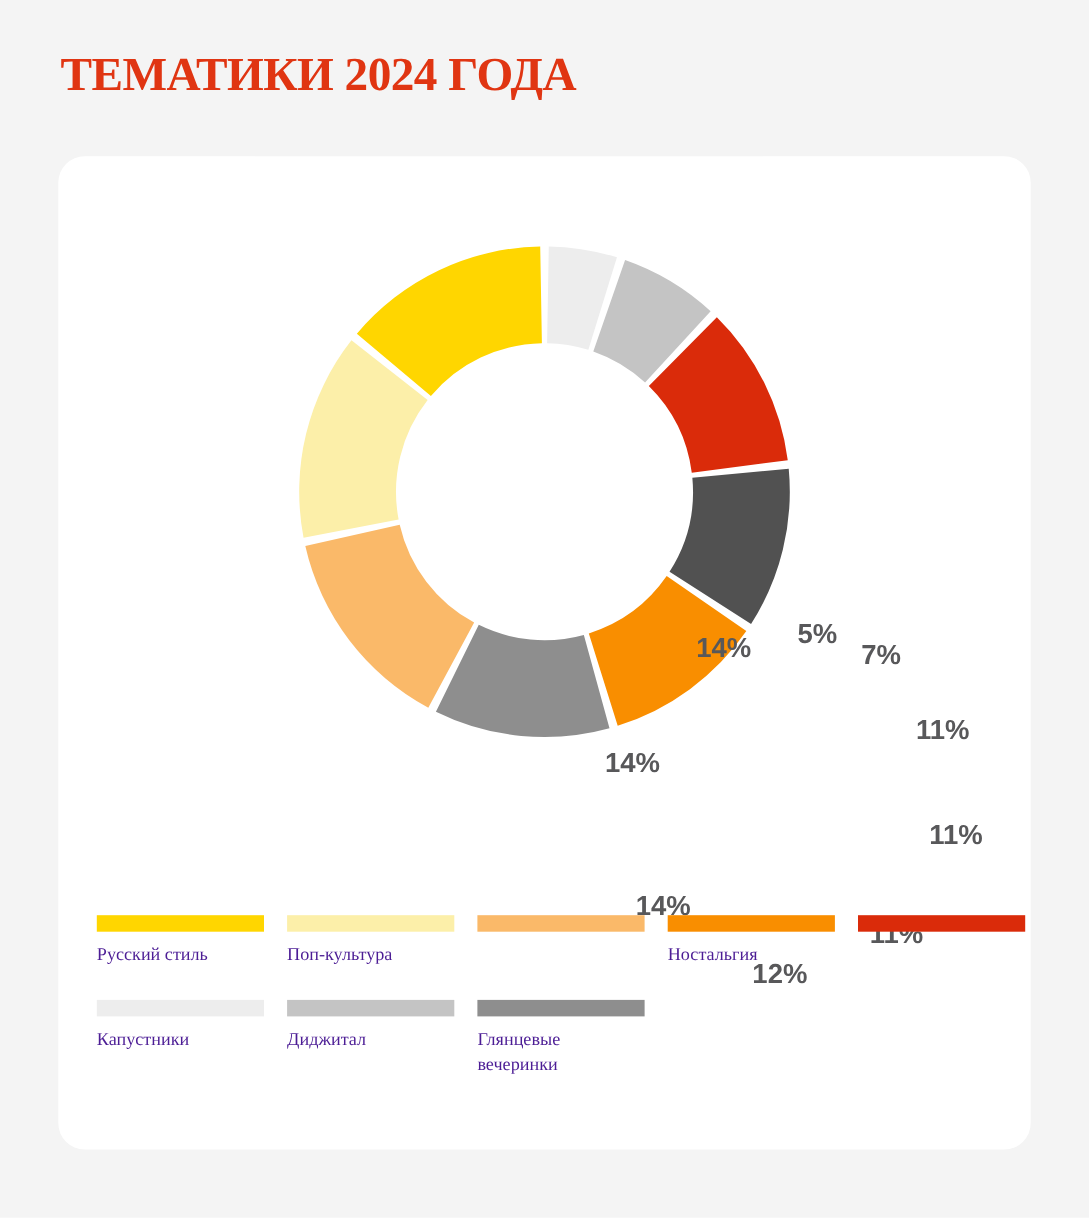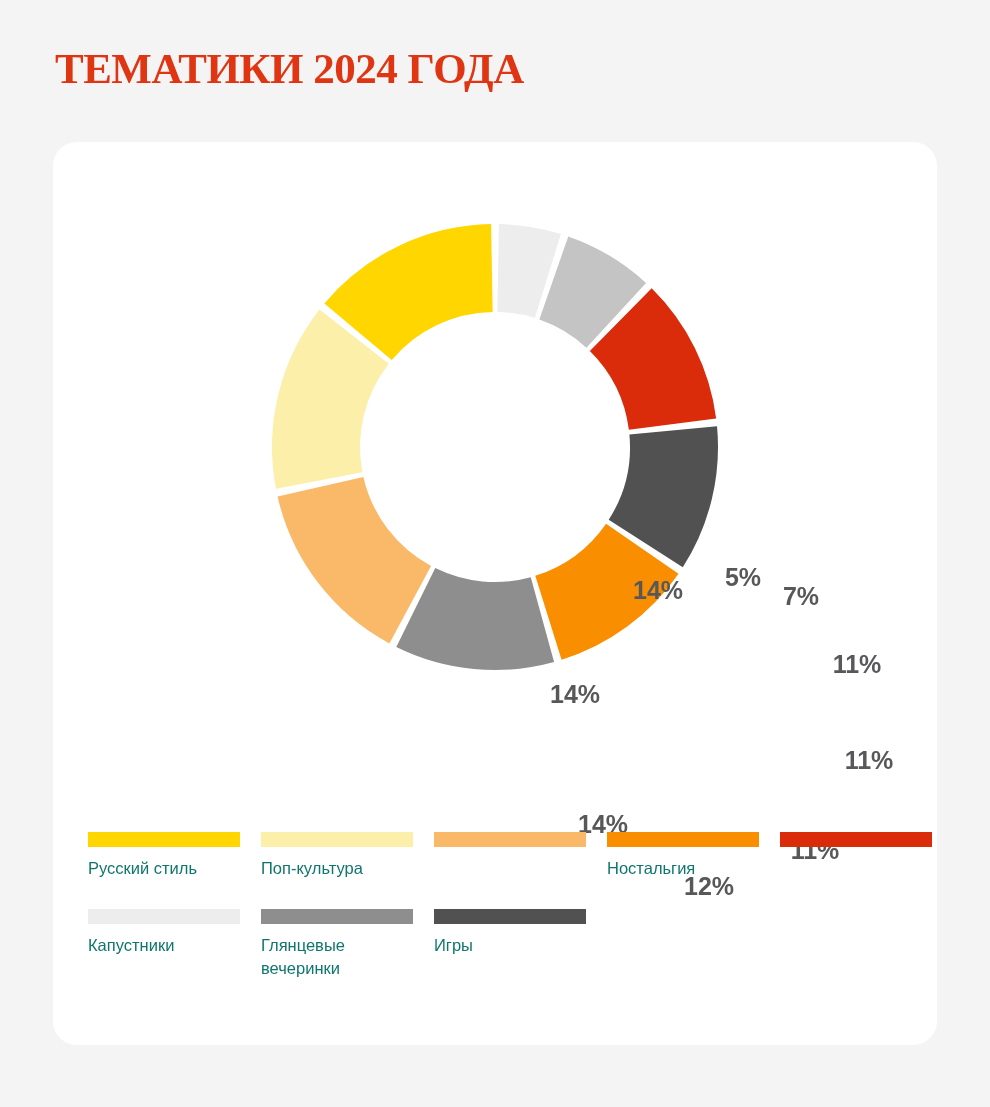--- a/index.html
+++ b/index.html
@@ -71,23 +71,23 @@
     margin-right: 8px;
     flex: 0 0 auto;
   }
   .legend-swatch {
     width: 152px;
     height: 15px;
     margin-bottom: 10px;
   }
   .legend-label {
     font-size: 16.5px;
-    color: #0f766e;
+    color: #4c1d95;
     line-height: 1.35;
-    font-family: Liberation Sans, sans-serif;
+    font-family: Liberation Serif, serif;
     max-width: 150px;
   }
 </style>
 </head>
 <body>
 
 <div id="page-title">ТЕМАТИКИ 2024 ГОДА</div>
 
 <div id="card">
 
@@ -135,23 +135,23 @@
         <div class="legend-item">
           <div class="legend-swatch" style="background: rgb(218, 43, 10);"></div>
         </div>
       </div>
       <div class="legend-row">
         <div class="legend-item">
           <div class="legend-swatch" style="background: rgb(237, 237, 237);"></div>
           <div class="legend-label">Капустники</div>
         </div>
         <div class="legend-item">
+          <div class="legend-swatch" style="background: rgb(196, 196, 196);"></div>
+          <div class="legend-label">Диджитал</div>
+        </div>
+        <div class="legend-item">
           <div class="legend-swatch" style="background: rgb(142, 142, 142);"></div>
           <div class="legend-label">Глянцевые<br>вечеринки</div>
-        </div>
-        <div class="legend-item">
-          <div class="legend-swatch" style="background: rgb(81, 81, 81);"></div>
-          <div class="legend-label">Игры</div>
         </div>
       </div>
     </div>
 
 </div>
 
 </body></html>

